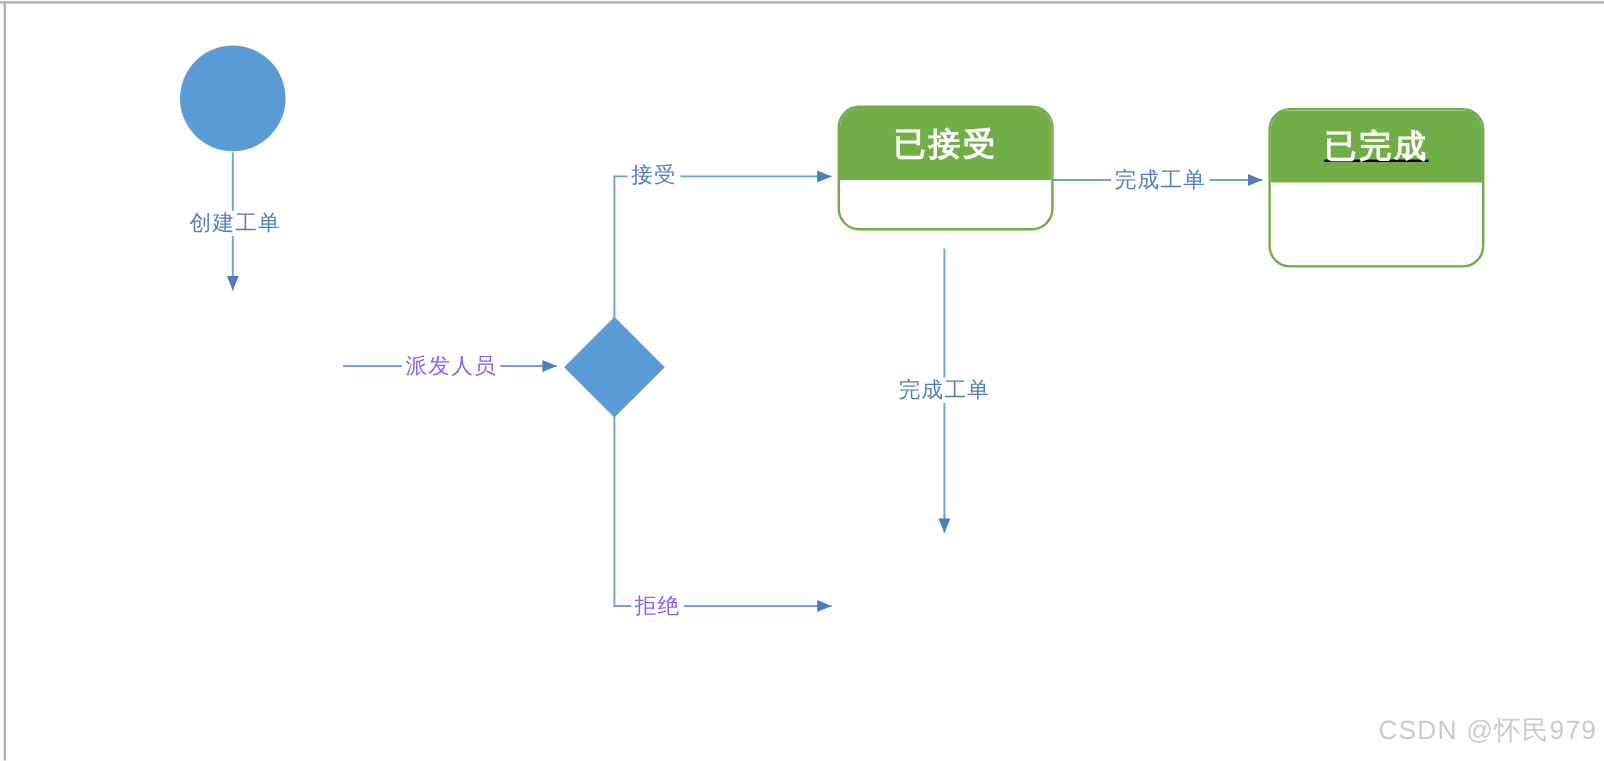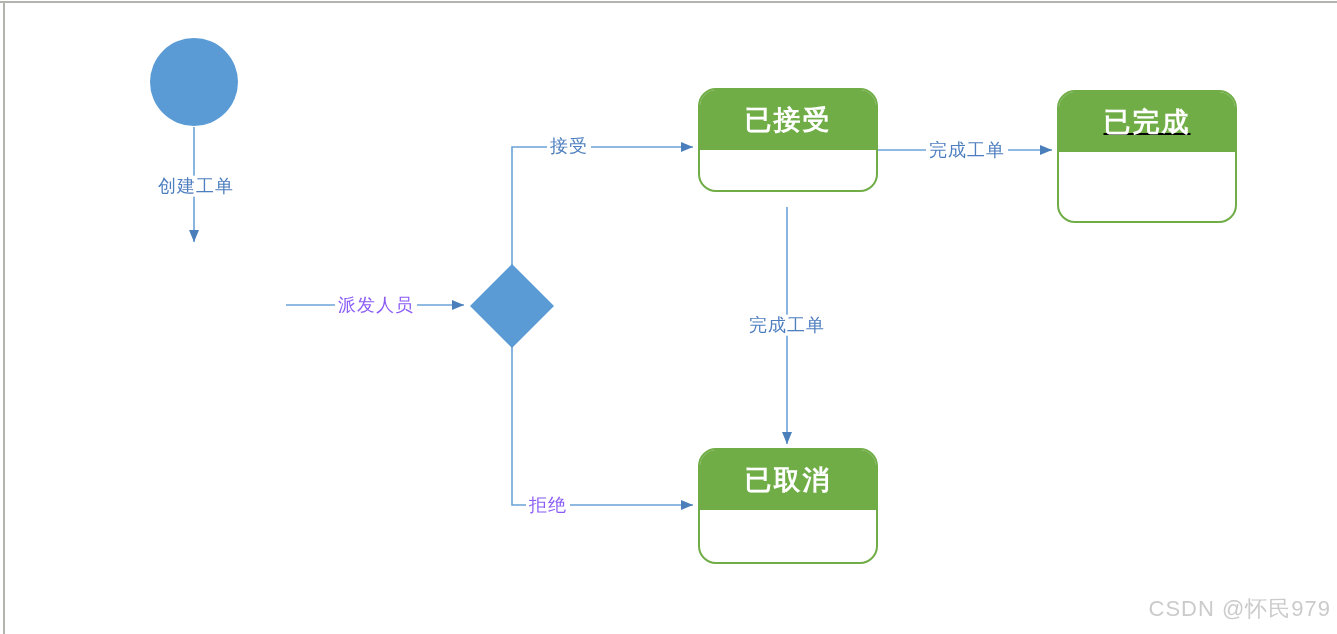--- a/index.html
+++ b/index.html
@@ -106,32 +106,26 @@
     <div class="state-body"></div>
   </div>
 
   <div class="state" style="left: 1057px; top: 90px; height: 133px; border-color: rgb(112, 173, 71); text-decoration: underline;">
     <div class="state-header" style="background: rgb(112, 173, 71);">
       <span class="state-title">已完成</span>
     </div>
     <div class="state-body"></div>
   </div>
 
-  <div class="state" style="left: 698px; top: 448px; height: 116px; border-color: rgb(112, 173, 71);">
-    <div class="state-header" style="background: rgb(112, 173, 71);">
-      <span class="state-title">已取消</span>
-    </div>
-    <div class="state-body"></div>
-  </div>
 
   <span class="edge-label" style="left: 196px; top: 186px; color: rgb(77, 126, 191);">创建工单</span>
 
   <span class="edge-label" style="left: 376px; top: 305px; color: #8b5cf6;">派发人员</span>
 
-  <span class="edge-label" style="left: 545px; top: 146px; color: rgb(77, 126, 191); margin-left: 24px;">接受</span>
+  <span class="edge-label" style="left: 545px; top: 146px; color: rgb(77, 126, 191);">接受</span>
 
   <span class="edge-label" style="left: 967px; top: 150px; color: rgb(77, 126, 191);">完成工单</span>
 
   <span class="edge-label" style="left: 787px; top: 325px; color: rgb(77, 126, 191);">完成工单</span>
 
   <span class="edge-label" style="left: 548px; top: 505px; color: #8b5cf6;">拒绝</span>
 
   <div class="watermark" style="color: rgb(203, 203, 203);">CSDN @怀民979</div>
 
 </div>

